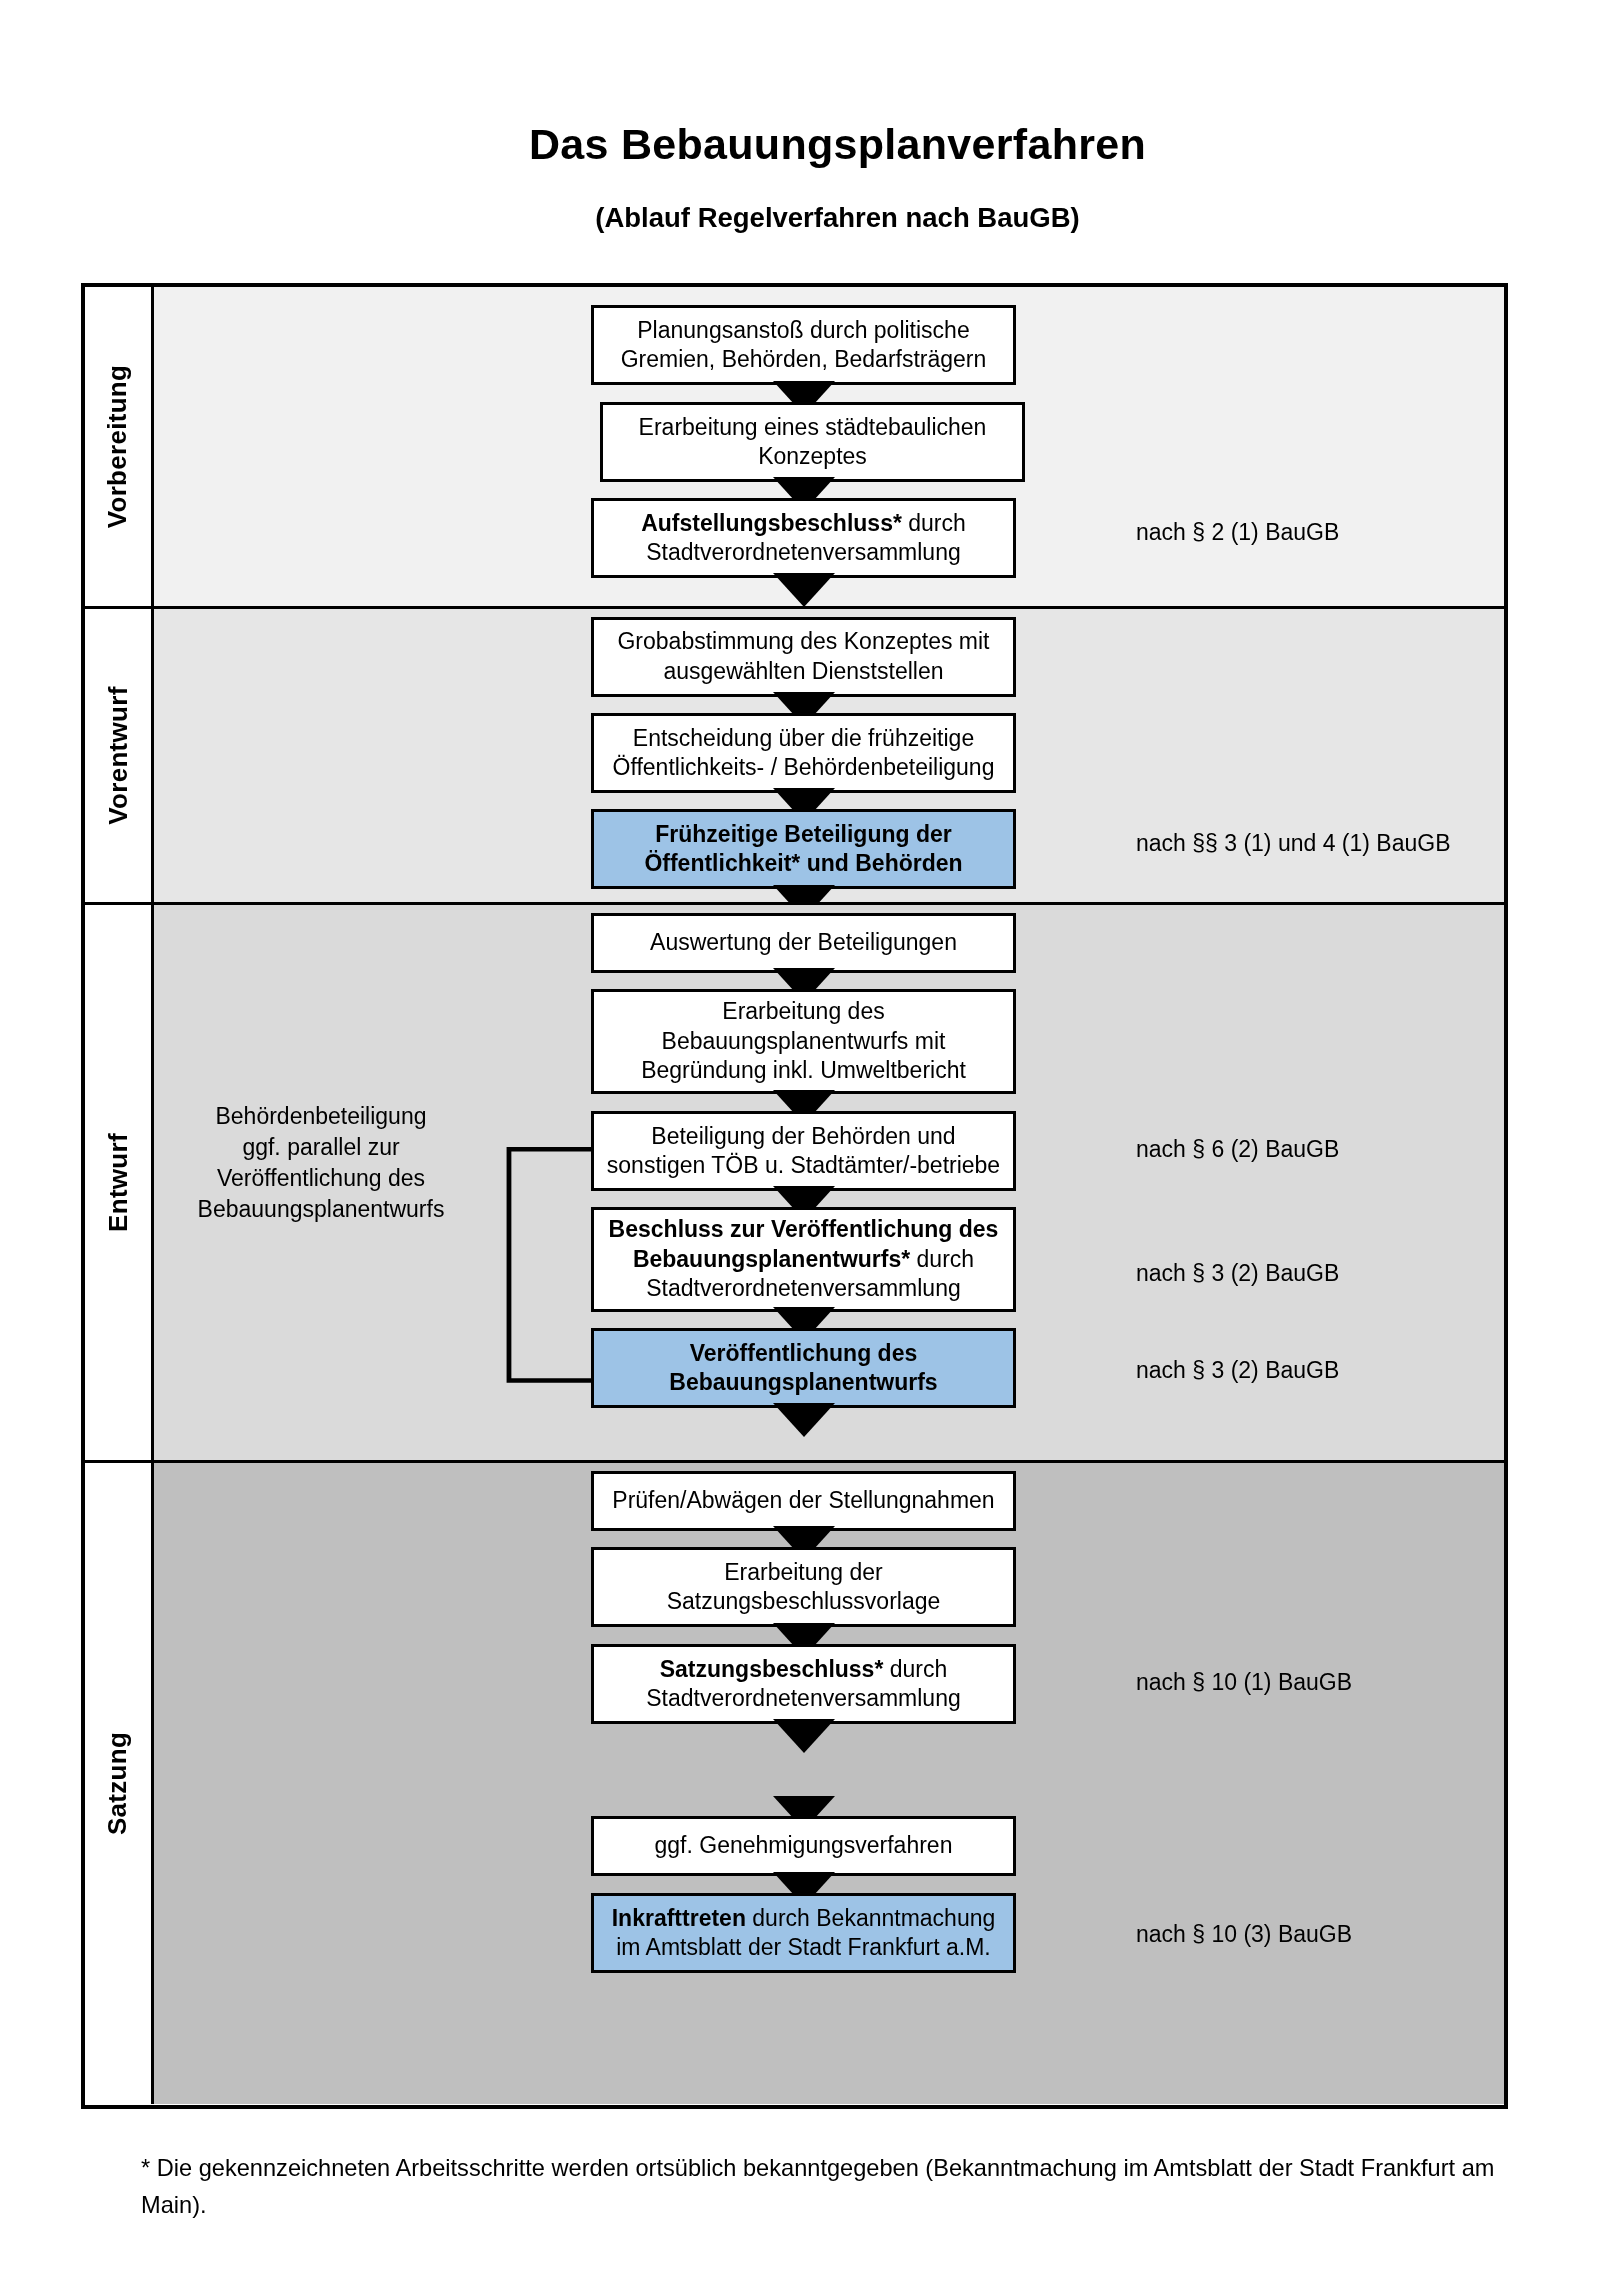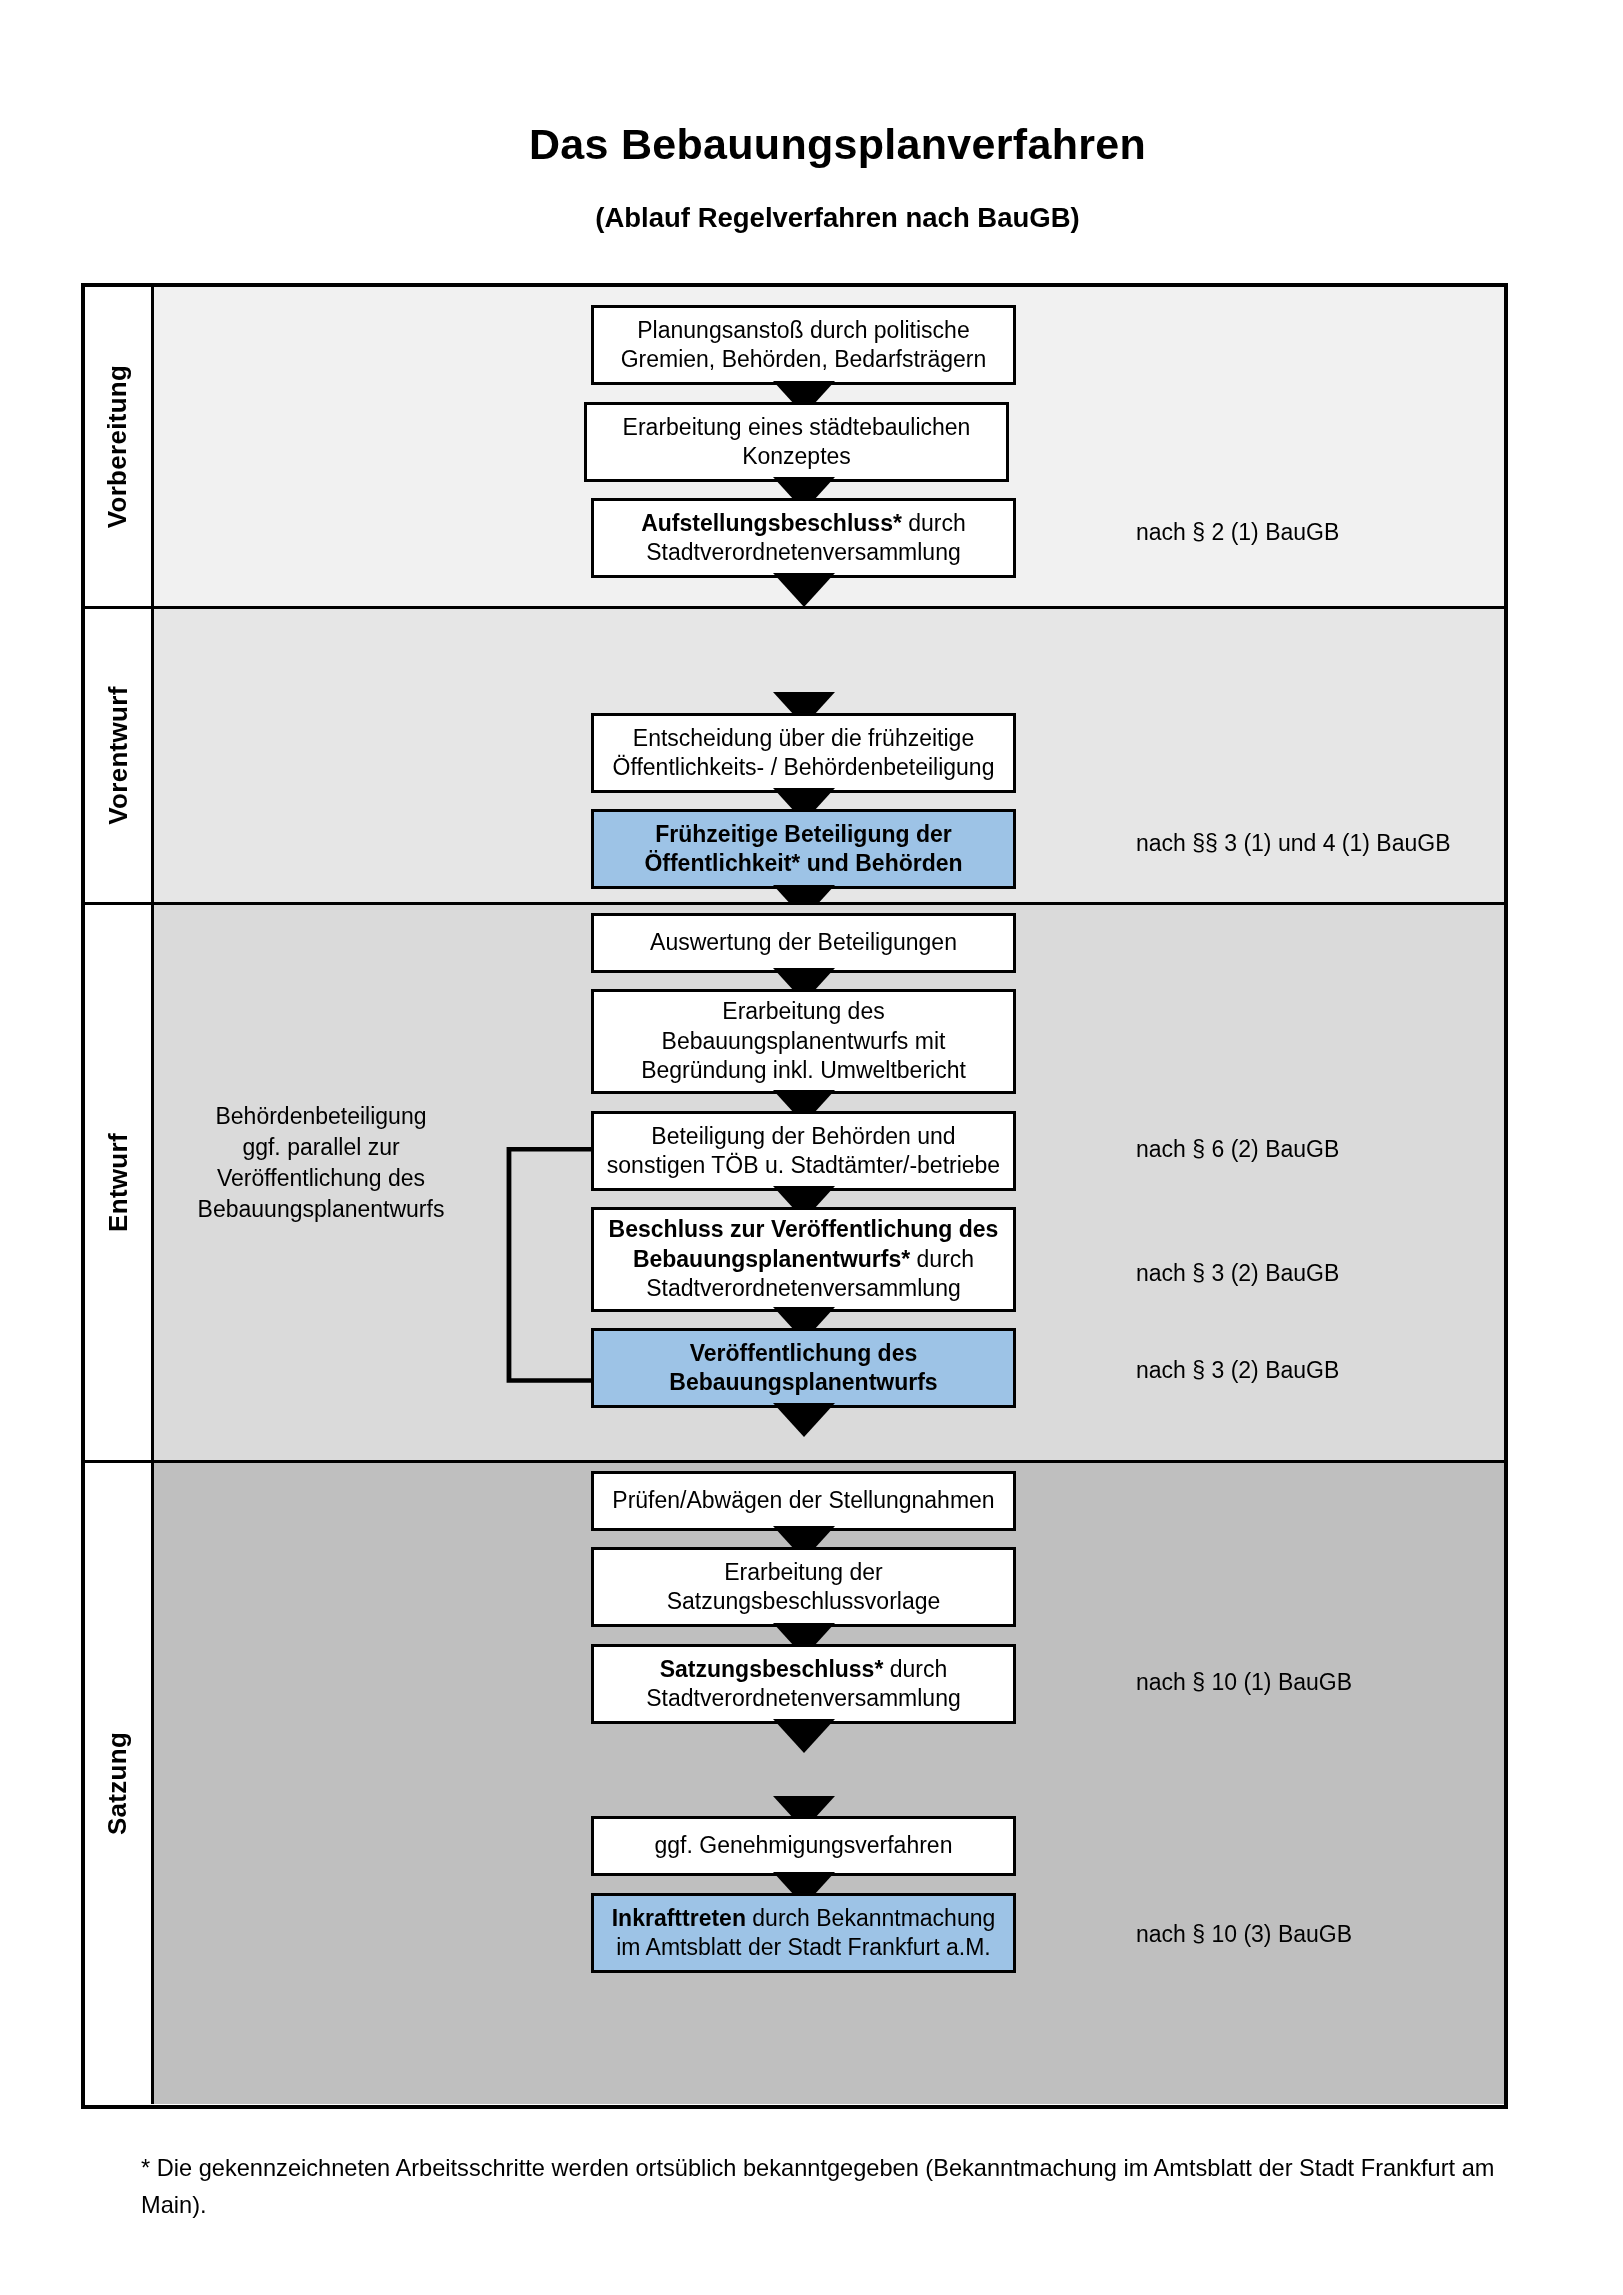--- a/index.html
+++ b/index.html
@@ -165,21 +165,21 @@
     <div class="phase-body">
 
       <div class="flow-box" style="left:437px; top:18.3px; width:425px; height:80px;">
         <span class="txt">
           <span>Planungsanstoß durch politische</span><br>
           <span>Gremien, Behörden, Bedarfsträgern</span>
         </span>
       </div>
       <div class="arrow-down" style="left:619px; top:94px;"></div>
 
-      <div class="flow-box" style="left:430px; top:115px; width:425px; height:80px;">
+      <div class="flow-box" style="left:446px; top:115px; width:425px; height:80px;">
         <span class="txt">
           <span>Erarbeitung eines städtebaulichen</span><br>
           <span>Konzeptes</span>
         </span>
       </div>
       <div class="arrow-down" style="left:619px; top:190px;"></div>
 
       <div class="flow-box" style="left:437px; top:211px; width:425px; height:80px;">
         <span class="txt">
           <b>Aufstellungsbeschluss*</b><span> durch</span><br>
@@ -191,20 +191,26 @@
       <div class="legal-ref" style="left:982px; top:232px;">nach § 2 (1) BauGB</div>
     </div>
   </div>
 
   <div class="phase-row" style="top:322px; height:296px; background:#E6E6E6;">
     <div class="phase-label-cell">
       <span class="phase-label-text">Vorentwurf</span>
     </div>
     <div class="phase-body">
 
+      <div class="flow-box" style="left:437px; top:7.9px; width:425px; height:80px;">
+        <span class="txt">
+          <span>Grobabstimmung des Konzeptes mit</span><br>
+          <span>ausgewählten Dienststellen</span>
+        </span>
+      </div>
       <div class="arrow-down" style="left:619px; top:83px;"></div>
 
       <div class="flow-box" style="left:437px; top:104px; width:425px; height:80px;">
         <span class="txt">
           <span>Entscheidung über die frühzeitige</span><br>
           <span>Öffentlichkeits- / Behördenbeteiligung</span>
         </span>
       </div>
       <div class="arrow-down" style="left:619px; top:179px;"></div>
 

